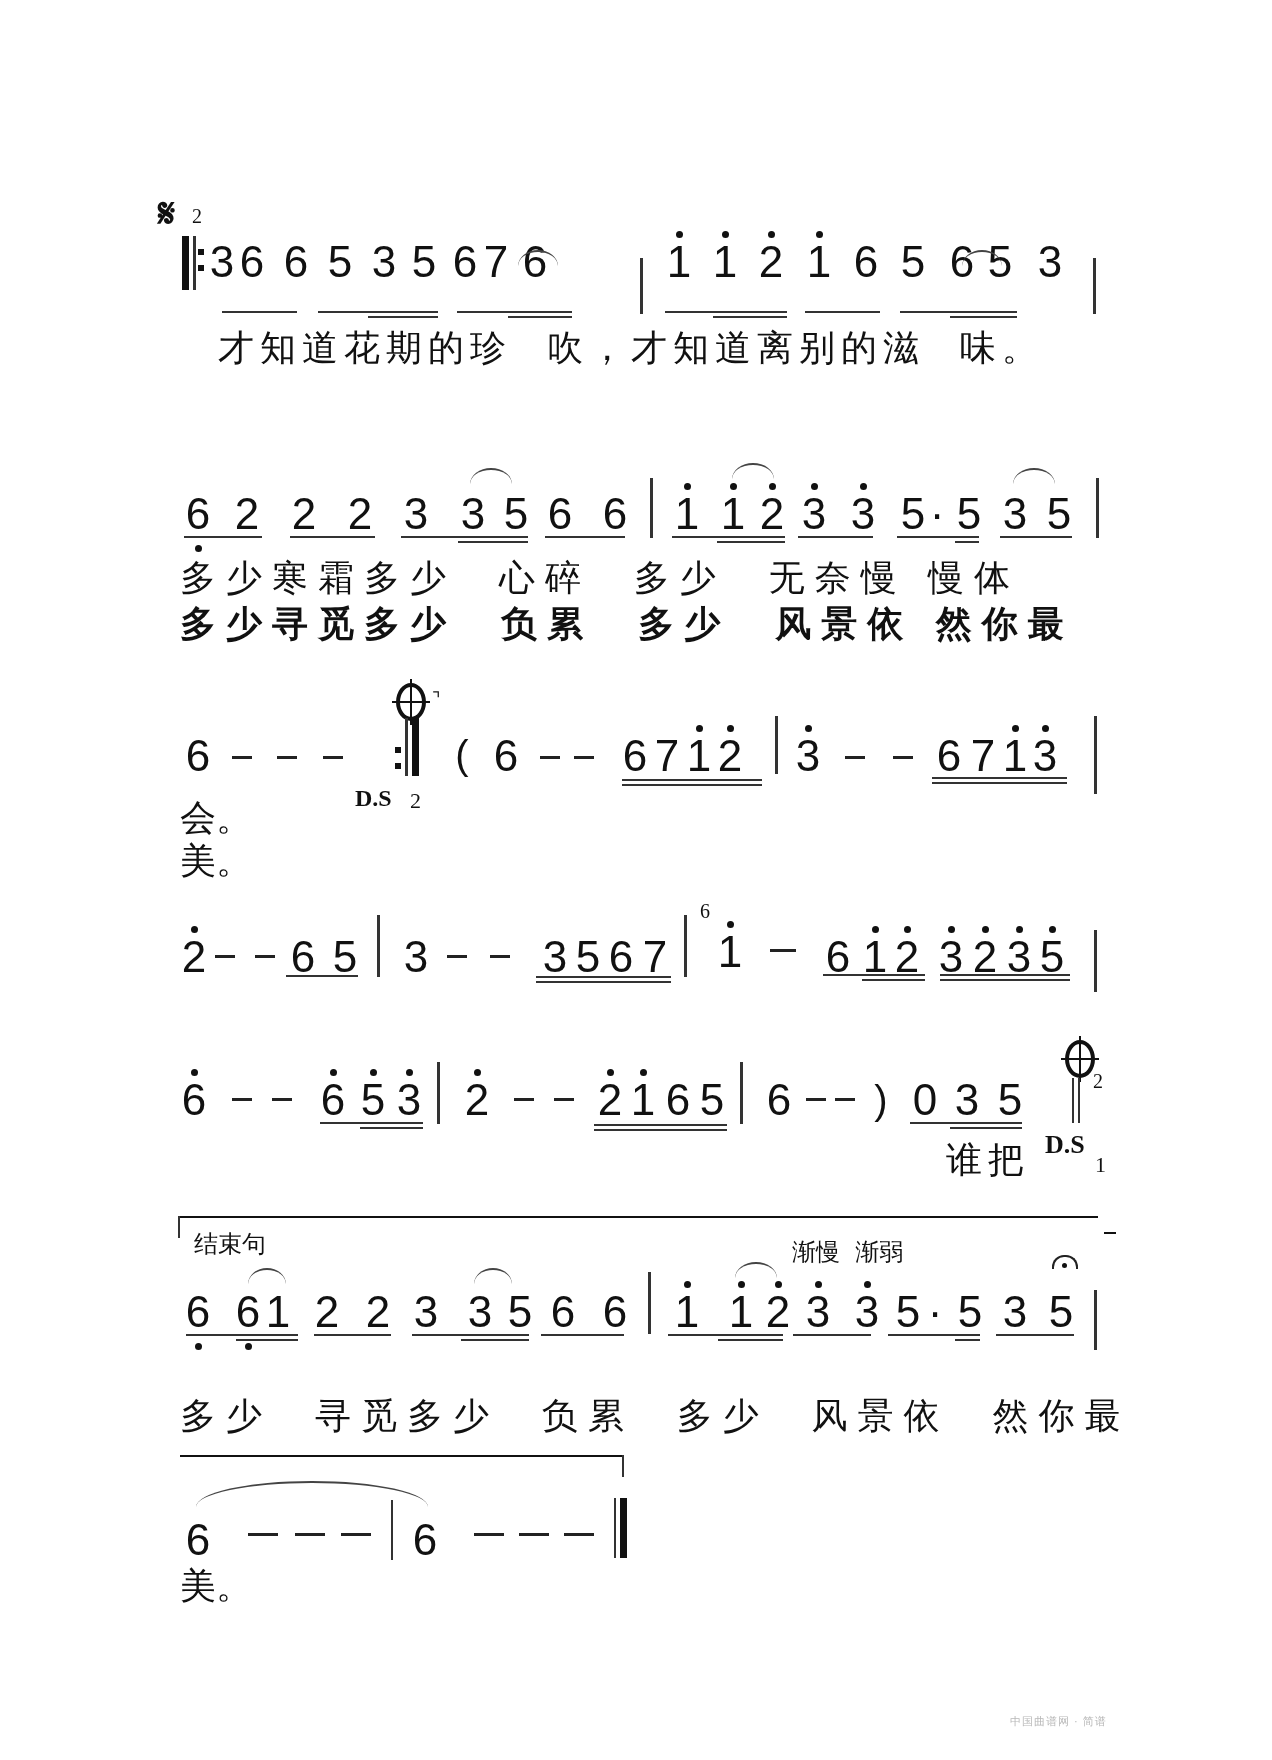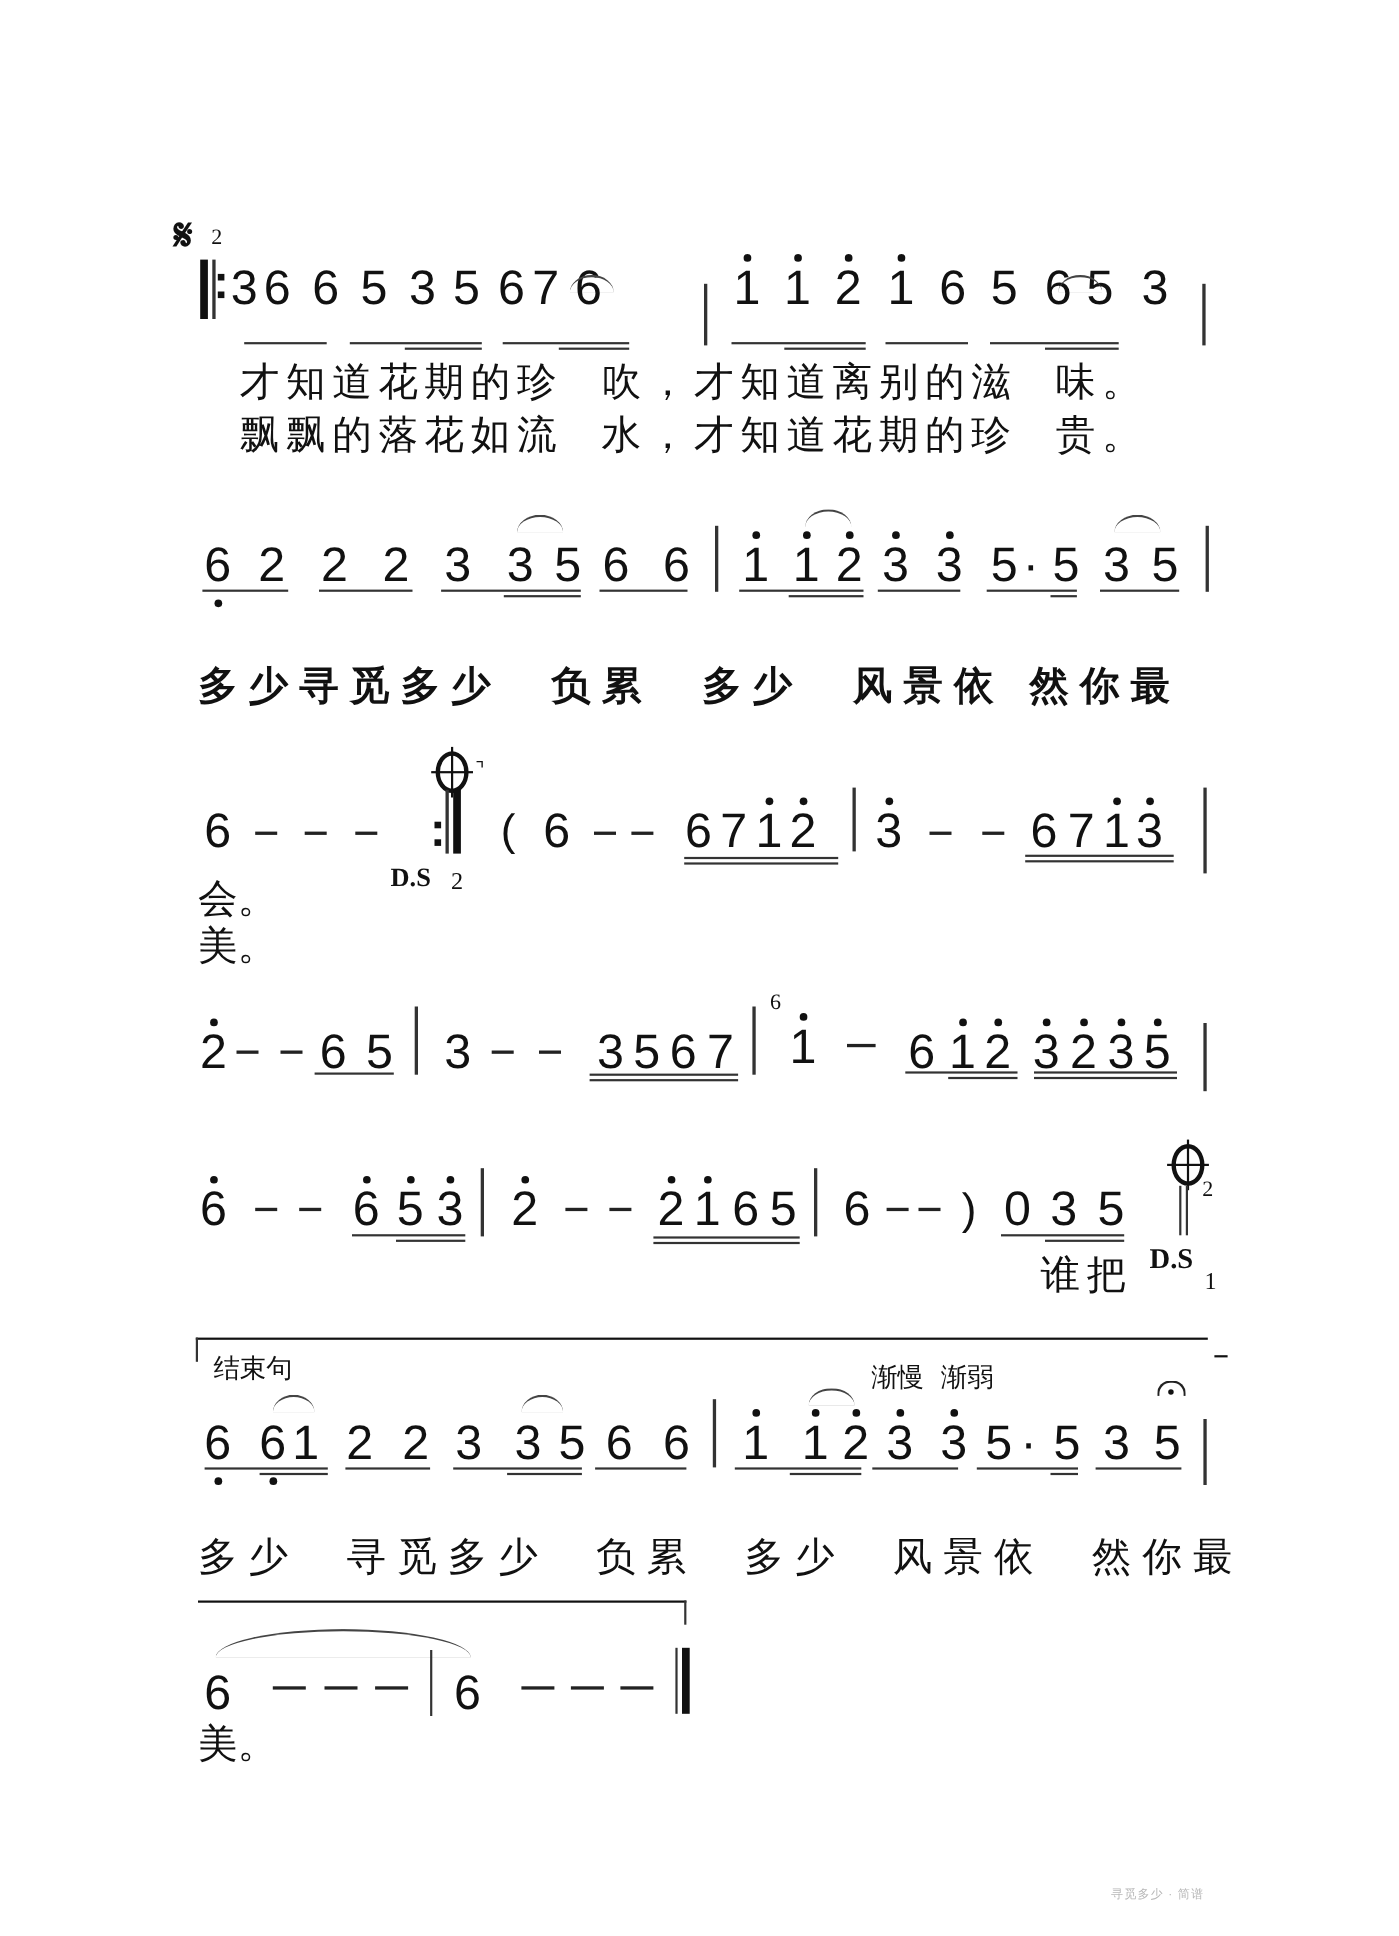--- a/index.html
+++ b/index.html
@@ -92,21 +92,20 @@
     <span class="note" style="left:1035px;top:240px;">3</span>
     <div class="slur" style="left:962px;top:250px;width:40px;"></div>
     <div class="uline" style="left:665px;top:311px;width:122px;"></div>
     <div class="uline" style="left:713px;top:316px;width:74px;"></div>
     <div class="uline" style="left:805px;top:311px;width:75px;"></div>
     <div class="uline" style="left:900px;top:311px;width:117px;"></div>
     <div class="uline" style="left:950px;top:316px;width:67px;"></div>
     <div class="bar" style="left:1093px;top:258px;height:56px;"></div>
   </div>
   <div class="lyric" style="left:218px;top:330px;letter-spacing:6px;">才知道花期的珍  吹，才知道离别的滋  味。</div>
-  <div class="lyric" style="left:218px;top:378px;letter-spacing:6px;">飘飘的落花如流  水，才知道花期的珍  贵。</div>
 
   <div>
     <span class="note dot-lo" style="left:183px;top:492px;">6</span>
     <span class="note" style="left:232px;top:492px;">2</span>
     <span class="note" style="left:289px;top:492px;">2</span>
     <span class="note" style="left:345px;top:492px;">2</span>
     <span class="note" style="left:401px;top:492px;">3</span>
     <span class="note" style="left:458px;top:492px;">3</span>
     <span class="note" style="left:501px;top:492px;">5</span>
     <span class="note" style="left:545px;top:492px;">6</span>
@@ -132,20 +131,21 @@
     <div class="slur" style="left:732px;top:463px;width:42px;"></div>
     <div class="slur" style="left:1013px;top:468px;width:42px;"></div>
     <div class="uline" style="left:672px;top:536px;width:113px;"></div>
     <div class="uline" style="left:717px;top:541px;width:68px;"></div>
     <div class="uline" style="left:798px;top:536px;width:75px;"></div>
     <div class="uline" style="left:897px;top:536px;width:82px;"></div>
     <div class="uline" style="left:955px;top:541px;width:24px;"></div>
     <div class="uline" style="left:1000px;top:536px;width:72px;"></div>
     <div class="bar" style="left:1096px;top:478px;height:60px;"></div>
   </div>
+  <div class="lyric" style="left:180px;top:560px;letter-spacing:10px;">多少寒霜多少  心碎  多少  无奈慢 慢体</div>
   <div class="lyric" style="left:180px;top:606px;letter-spacing:10px;font-weight:bold;">多少寻觅多少  负累  多少  风景依 然你最</div>
 
   <div class="coda" style="left:396px;top:683px;"></div>
   <div class="small" style="left:432px;top:688px;font-size:18px;">⌝</div>
   <div>
     <span class="note" style="left:183px;top:734px;">6</span>
     <div class="dash" style="left:232px;top:756px;"></div>
     <div class="dash" style="left:277px;top:756px;"></div>
     <div class="dash" style="left:323px;top:756px;"></div>
     <div class="rep-dots" style="left:395px;top:747px;">
@@ -315,14 +315,14 @@
     <div class="bar" style="left:391px;top:1500px;height:60px;width:2px;"></div>
     <span class="note" style="left:410px;top:1518px;">6</span>
     <div class="dash" style="left:474px;top:1533px;width:30px;"></div>
     <div class="dash" style="left:519px;top:1533px;width:30px;"></div>
     <div class="dash" style="left:564px;top:1533px;width:30px;"></div>
     <div class="bar" style="left:614px;top:1498px;height:60px;width:2px;"></div>
     <div class="bar thick" style="left:620px;top:1498px;height:60px;"></div>
   </div>
   <div class="lyric" style="left:180px;top:1568px;">美。</div>
 
-  <div class="footer-mark" style="left:1010px;top:1714px;">寻觅多少 · 简谱</div>
+  <div class="footer-mark" style="left:1010px;top:1714px;">中国曲谱网 · 简谱</div>
 </div>
 
 </body></html>

